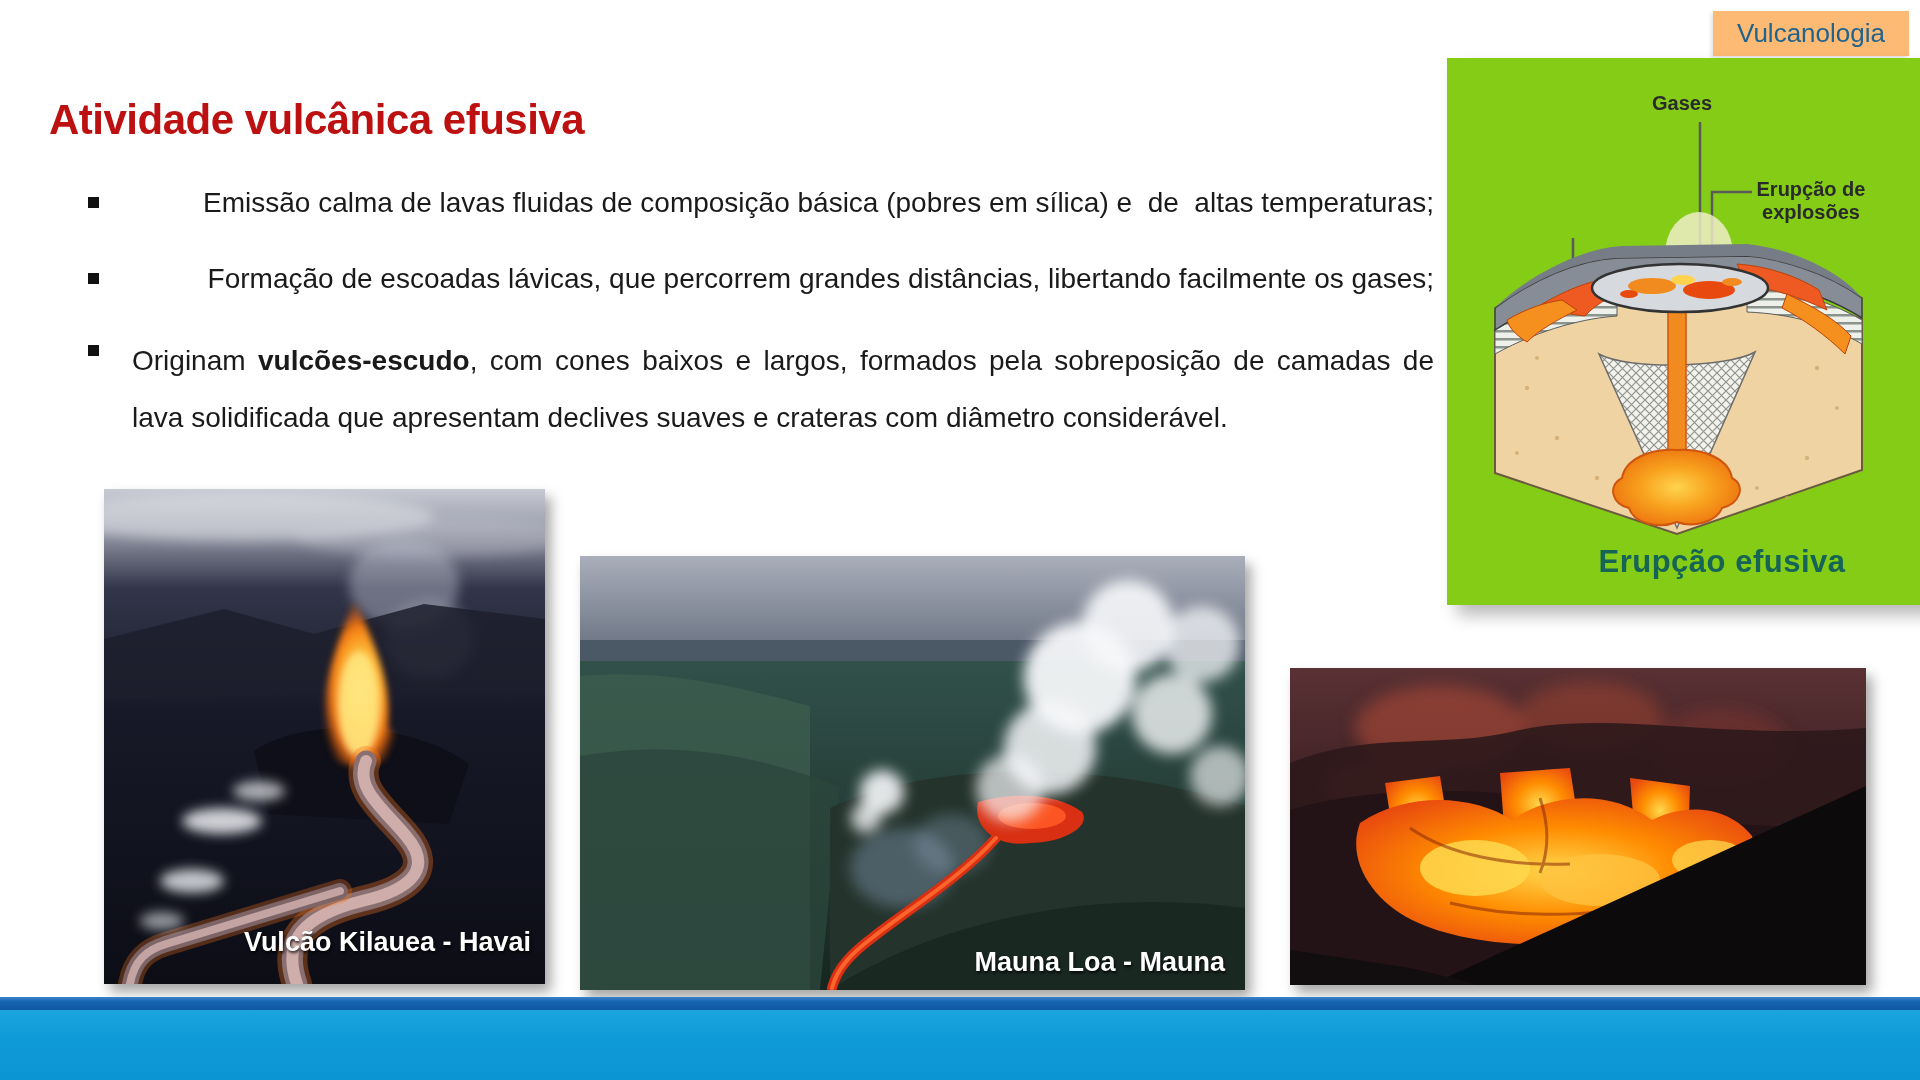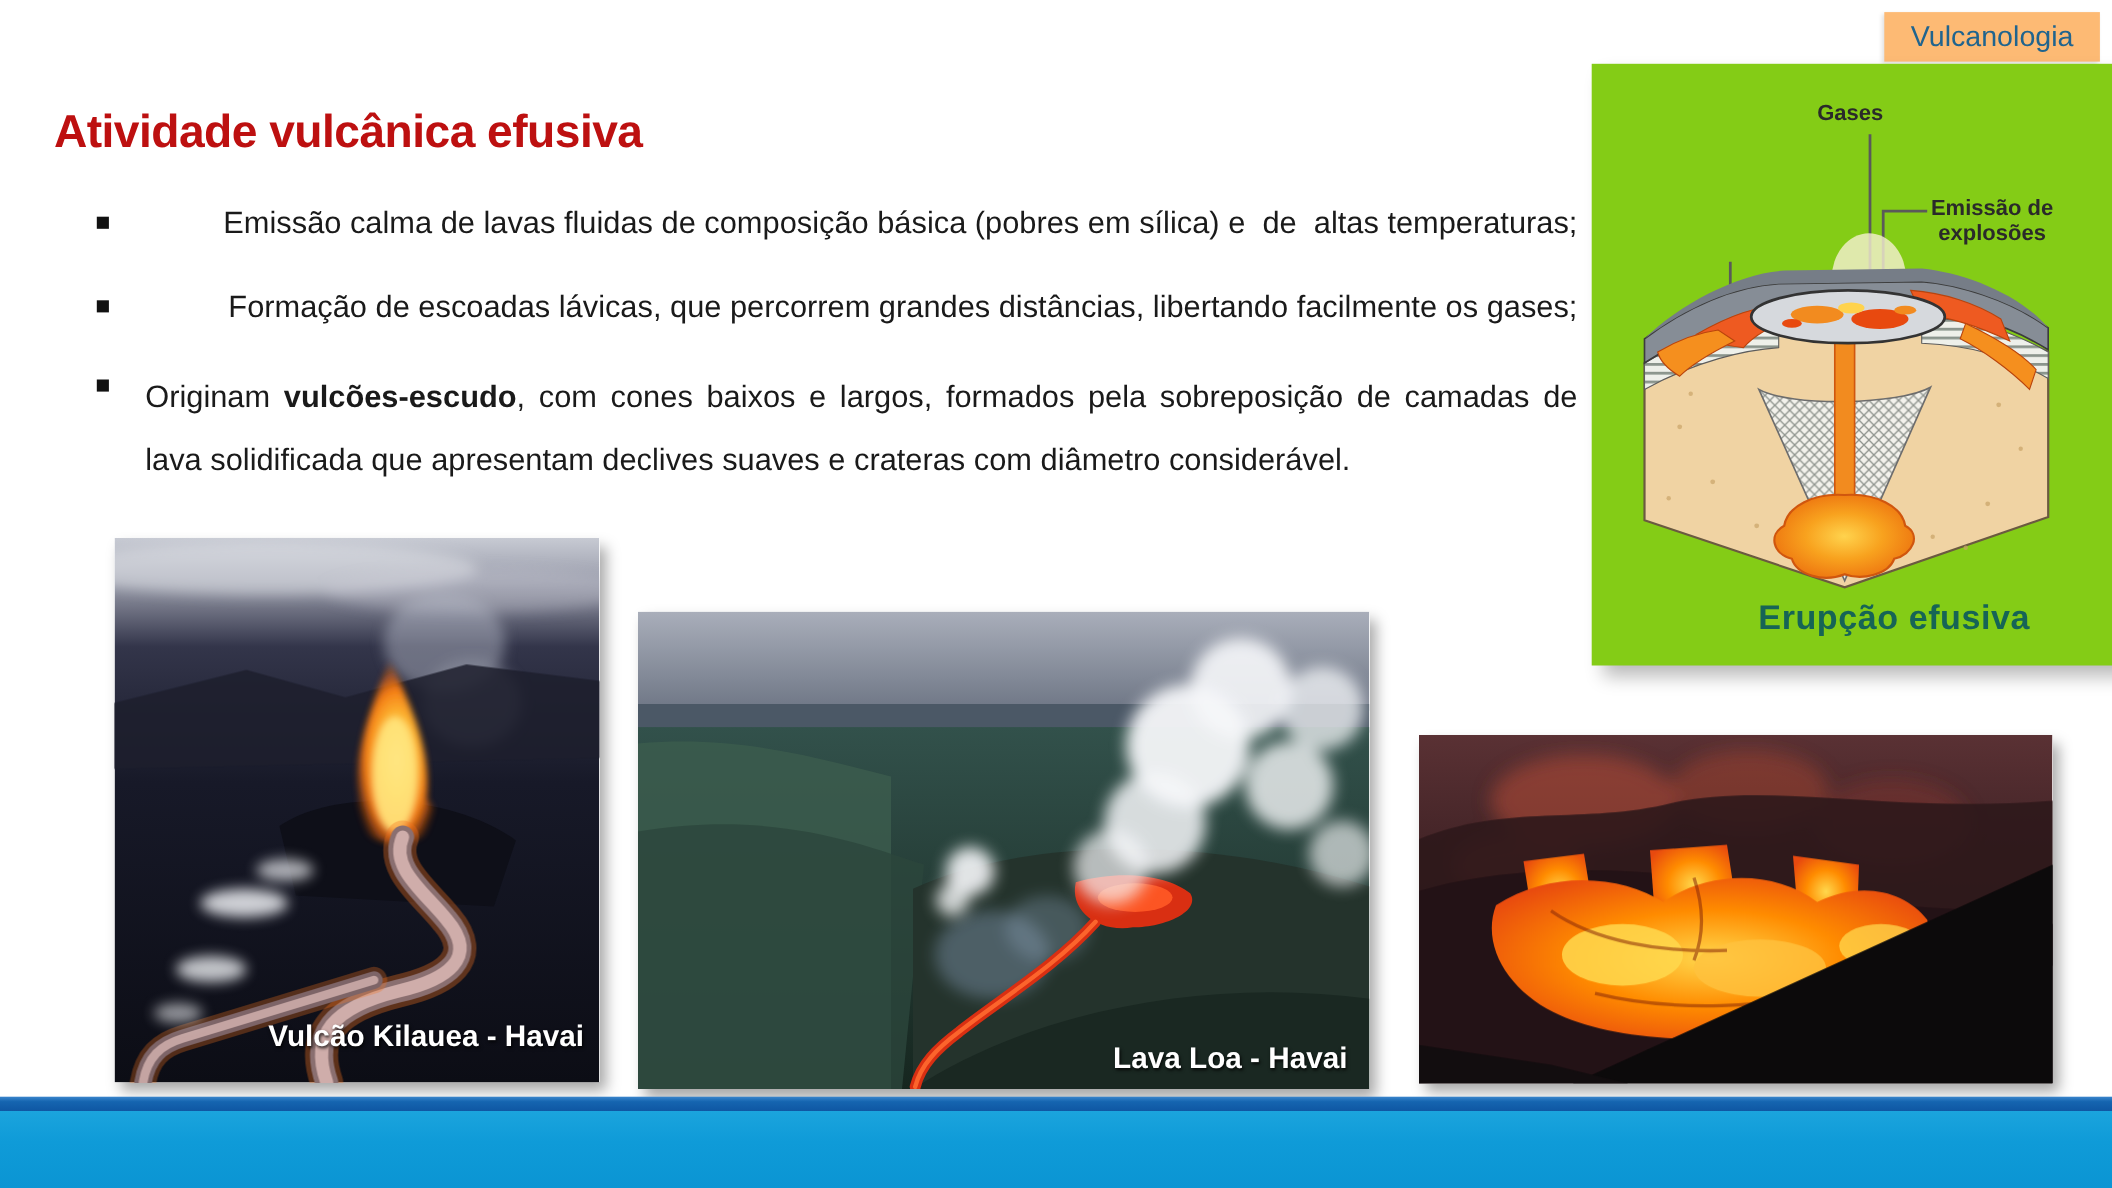--- a/index.html
+++ b/index.html
@@ -149,21 +149,21 @@
       <g>
         <ellipse cx="205" cy="228" rx="24" ry="8" fill="#f28b1f"></ellipse>
         <ellipse cx="262" cy="232" rx="26" ry="9" fill="#e8490f"></ellipse>
         <ellipse cx="236" cy="222" rx="12" ry="5" fill="#ffd34d"></ellipse>
         <ellipse cx="285" cy="224" rx="10" ry="4" fill="#f28b1f"></ellipse>
         <ellipse cx="182" cy="236" rx="9" ry="4" fill="#e8490f"></ellipse>
       </g>
     </svg>
 
     <div class="dlabel lbl-gases">Gases</div>
-    <div class="dlabel lbl-ausencia">Emissão de explosões</div>
+    <div class="dlabel lbl-ausencia">Erupção de explosões</div>
     <div class="dcaption">Erupção efusiva</div>
   </div>
 
   <div class="photo p1">
     <svg width="441" height="495" viewBox="0 0 441 495">
       <defs>
         <linearGradient id="p1sky" x1="0" y1="0" x2="0" y2="1">
           <stop offset="0" stop-color="#c7cad3"></stop>
             <stop offset="0.08" stop-color="#9a9dab"></stop>
           <stop offset="0.2" stop-color="#33354a"></stop>
@@ -253,21 +253,21 @@
         <circle cx="548" cy="70" r="46" opacity="0.9"></circle>
         <circle cx="470" cy="192" r="46" opacity="0.85"></circle>
         <circle cx="592" cy="158" r="40" opacity="0.8"></circle>
         <circle cx="622" cy="88" r="38" opacity="0.75"></circle>
         <circle cx="430" cy="232" r="34" opacity="0.7"></circle>
         <circle cx="640" cy="220" r="30" opacity="0.65"></circle>
         <circle cx="302" cy="236" r="22" opacity="0.9"></circle>
         <circle cx="286" cy="262" r="15" opacity="0.8"></circle>
       </g>
     </svg>
-    <span class="pcap cap2">Lava Loa - Havai</span>
+    <span class="pcap cap2">Mauna Loa - Mauna</span>
   </div>
 
   <div class="photo p3">
     <svg width="576" height="317" viewBox="0 0 576 317">
       <defs>
         <linearGradient id="p3bg" x1="0" y1="0" x2="0" y2="1">
           <stop offset="0" stop-color="#5a3134"></stop>
             <stop offset="0.45" stop-color="#3a1f22"></stop>
           <stop offset="1" stop-color="#1c0f12"></stop>
         </linearGradient>

